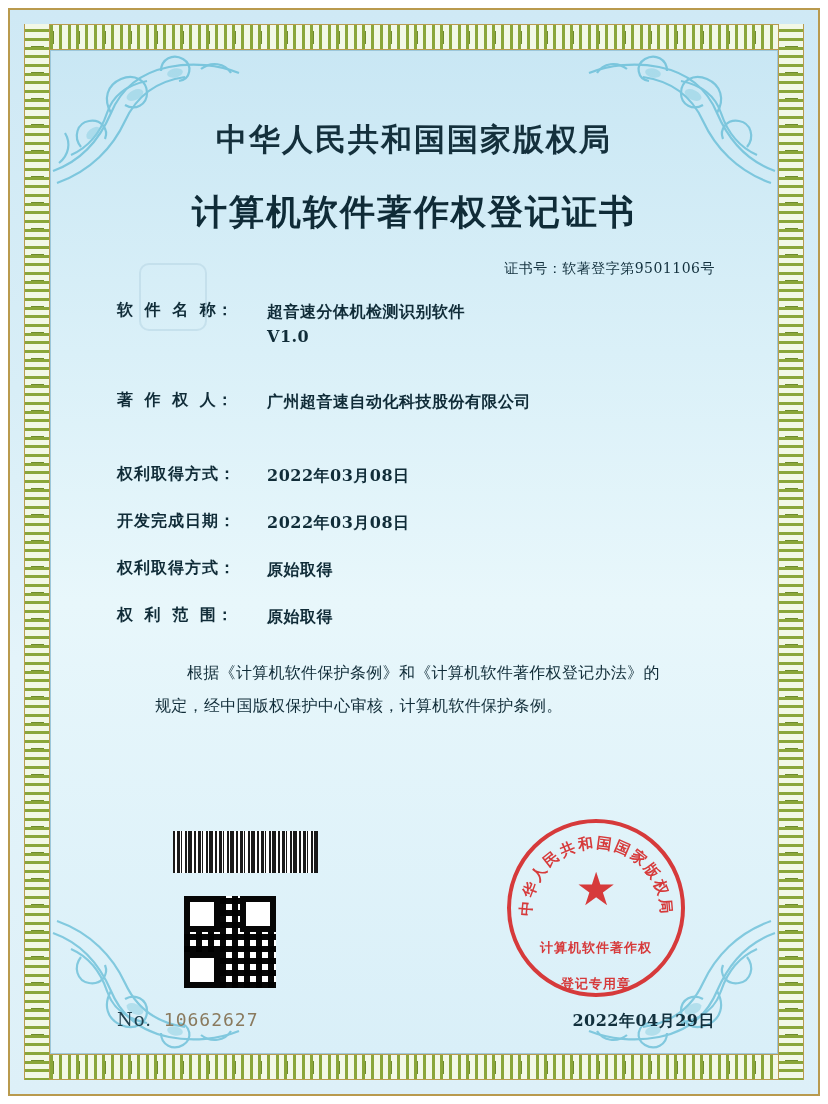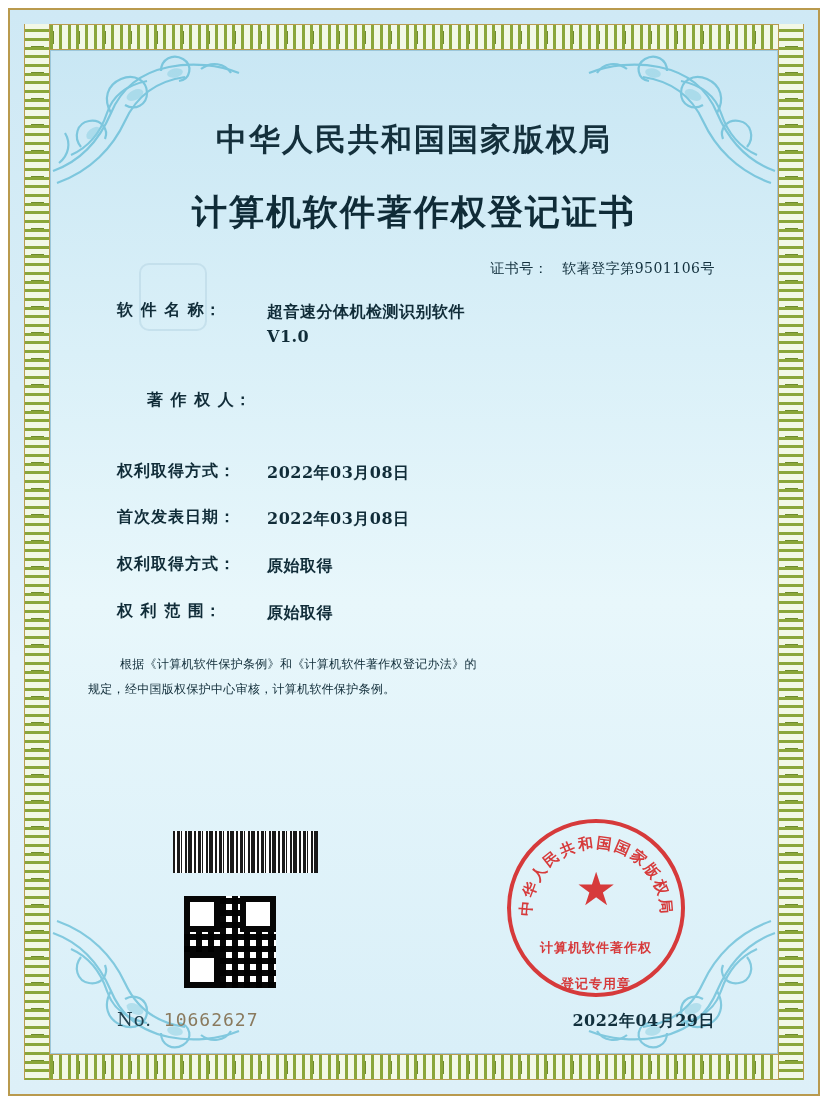--- a/index.html
+++ b/index.html
@@ -118,54 +118,55 @@
   }
   .cert-no {
     text-align: right;
     margin-top: 24px;
     padding-right: 62px;
     font-size: 14px;
     color: #12303d;
     font-family: "DejaVu Serif", serif;
     letter-spacing: .5px;
   }
-  .cert-no .label { margin-right: 14px; }
+  .cert-no .label { }
 
   .fields {
     margin-top: 22px;
     padding-left: 66px;
     padding-right: 58px;
   }
   .field-row {
     display: flex;
     align-items: flex-start;
     margin-bottom: 22px;
     font-size: 16px;
     color: #102c38;
     font-family: "DejaVu Serif", serif;
   }
   .field-label {
     width: 150px;
     flex: 0 0 150px;
     font-weight: bold;
     letter-spacing: 1px;
+    font-family: Liberation Mono, monospace;
   }
   .field-value {
     font-weight: bold;
     letter-spacing: .5px;
     line-height: 1.55;
   }
   .gap-lg { margin-bottom: 40px; }
-  .gap-xl { margin-bottom: 50px; margin-left: 30px; }
+  .gap-xl { margin-bottom: 50px; }
 
   .para {
     margin-top: 26px;
-    padding-left: 37px;
+    padding-left: 104px;
     padding-right: 62px;
-    font-size: 12px;
+    font-size: 16px;
     line-height: 2.1;
     color: #102c38;
     font-family: "DejaVu Serif", serif;
     letter-spacing: .3px;
   }
   .para .indent { display: inline-block; width: 32px; }
 
   
   .barcode {
     position: absolute;
@@ -383,29 +384,30 @@
           <div class="field-row gap-lg">
             <div class="field-label">软 件 名 称：</div>
             <div class="field-value">
               <div>超音速分体机检测识别软件</div>
               <div class="mono">V1.0</div>
             </div>
           </div>
 
           <div class="field-row gap-xl">
             <div class="field-label">著 作 权 人：</div>
+            <div class="field-value">广州超音速自动化科技股份有限公司</div>
           </div>
 
           <div class="field-row">
             <div class="field-label">权利取得方式：</div>
             <div class="field-value">2022年03月08日</div>
           </div>
 
           <div class="field-row">
-            <div class="field-label">首次发表日期：</div>
+            <div class="field-label">开发完成日期：</div>
             <div class="field-value">2022年03月08日</div>
           </div>
 
           <div class="field-row">
             <div class="field-label">权利取得方式：</div>
             <div class="field-value">原始取得</div>
           </div>
 
           <div class="field-row">
             <div class="field-label">权 利 范 围：</div>

